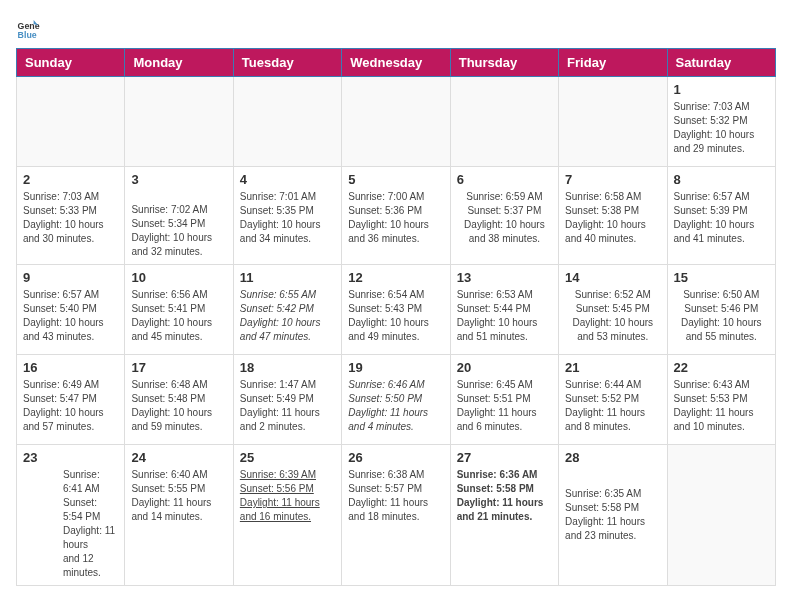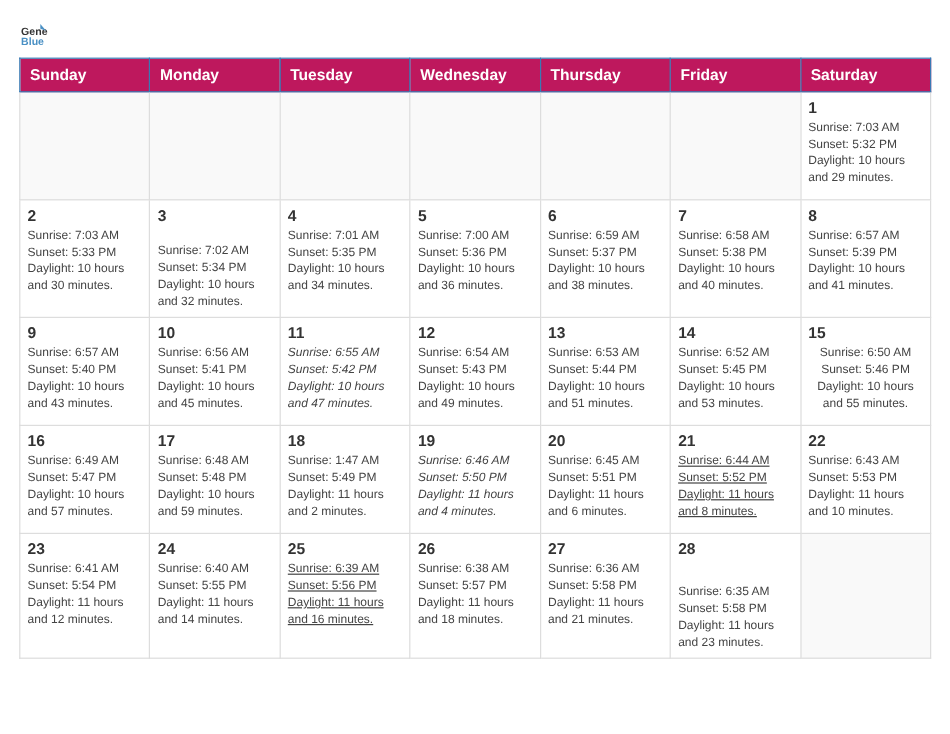--- a/index.html
+++ b/index.html
@@ -152,21 +152,21 @@
         </td>
         <td>
           <span class="day-number">5</span>
           <div class="day-info" style="white-space: pre-line;">Sunrise: 7:00 AM
 Sunset: 5:36 PM
 Daylight: 10 hours
 and 36 minutes.</div>
         </td>
         <td>
           <span class="day-number">6</span>
-          <div class="day-info" style="white-space: pre-line;">Sunrise: 6:59 AM
+          <div class="day-info" style="white-space: pre-line; text-align: center;">Sunrise: 6:59 AM
 Sunset: 5:37 PM
 Daylight: 10 hours
 and 38 minutes.</div>
         </td>
         <td>
           <span class="day-number">7</span>
           <div class="day-info" style="white-space: pre-line;">Sunrise: 6:58 AM
 Sunset: 5:38 PM
 Daylight: 10 hours
 and 40 minutes.</div>
@@ -210,21 +210,21 @@
         </td>
         <td>
           <span class="day-number">13</span>
           <div class="day-info" style="white-space: pre-line;">Sunrise: 6:53 AM
 Sunset: 5:44 PM
 Daylight: 10 hours
 and 51 minutes.</div>
         </td>
         <td>
           <span class="day-number">14</span>
-          <div class="day-info" style="white-space: pre-line;">Sunrise: 6:52 AM
+          <div class="day-info" style="white-space: pre-line; text-align: center;">Sunrise: 6:52 AM
 Sunset: 5:45 PM
 Daylight: 10 hours
 and 53 minutes.</div>
         </td>
         <td>
           <span class="day-number">15</span>
           <div class="day-info" style="white-space: pre-line; text-align: center;">Sunrise: 6:50 AM
 Sunset: 5:46 PM
 Daylight: 10 hours
 and 55 minutes.</div>
@@ -261,37 +261,37 @@
         </td>
         <td>
           <span class="day-number">20</span>
           <div class="day-info" style="white-space: pre-line;">Sunrise: 6:45 AM
 Sunset: 5:51 PM
 Daylight: 11 hours
 and 6 minutes.</div>
         </td>
         <td>
           <span class="day-number">21</span>
-          <div class="day-info" style="white-space: pre-line; text-decoration: underline;">Sunrise: 6:44 AM
+          <div class="day-info" style="white-space: pre-line;">Sunrise: 6:44 AM
 Sunset: 5:52 PM
 Daylight: 11 hours
 and 8 minutes.</div>
         </td>
         <td>
           <span class="day-number">22</span>
           <div class="day-info" style="white-space: pre-line;">Sunrise: 6:43 AM
 Sunset: 5:53 PM
 Daylight: 11 hours
 and 10 minutes.</div>
         </td>
       </tr>
       <tr>
         <td>
           <span class="day-number">23</span>
-          <div class="day-info" style="white-space: pre-line;">Sunrise: 6:41 AM
+          <div class="day-info" style="white-space: pre-line; margin-left: 40px;">Sunrise: 6:41 AM
 Sunset: 5:54 PM
 Daylight: 11 hours
 and 12 minutes.</div>
         </td>
         <td>
           <span class="day-number">24</span>
           <div class="day-info" style="white-space: pre-line;">Sunrise: 6:40 AM
 Sunset: 5:55 PM
 Daylight: 11 hours
 and 14 minutes.</div>
@@ -305,21 +305,21 @@
         </td>
         <td>
           <span class="day-number">26</span>
           <div class="day-info" style="white-space: pre-line;">Sunrise: 6:38 AM
 Sunset: 5:57 PM
 Daylight: 11 hours
 and 18 minutes.</div>
         </td>
         <td>
           <span class="day-number">27</span>
-          <div class="day-info" style="white-space: pre-line;">Sunrise: 6:36 AM
+          <div class="day-info" style="white-space: pre-line; font-weight: bold;">Sunrise: 6:36 AM
 Sunset: 5:58 PM
 Daylight: 11 hours
 and 21 minutes.</div>
         </td>
         <td>
           <span class="day-number">28</span>
           <div class="day-info" style="white-space: pre-line; margin-top: 22px;">Sunrise: 6:35 AM
 Sunset: 5:58 PM
 Daylight: 11 hours
 and 23 minutes.</div>

